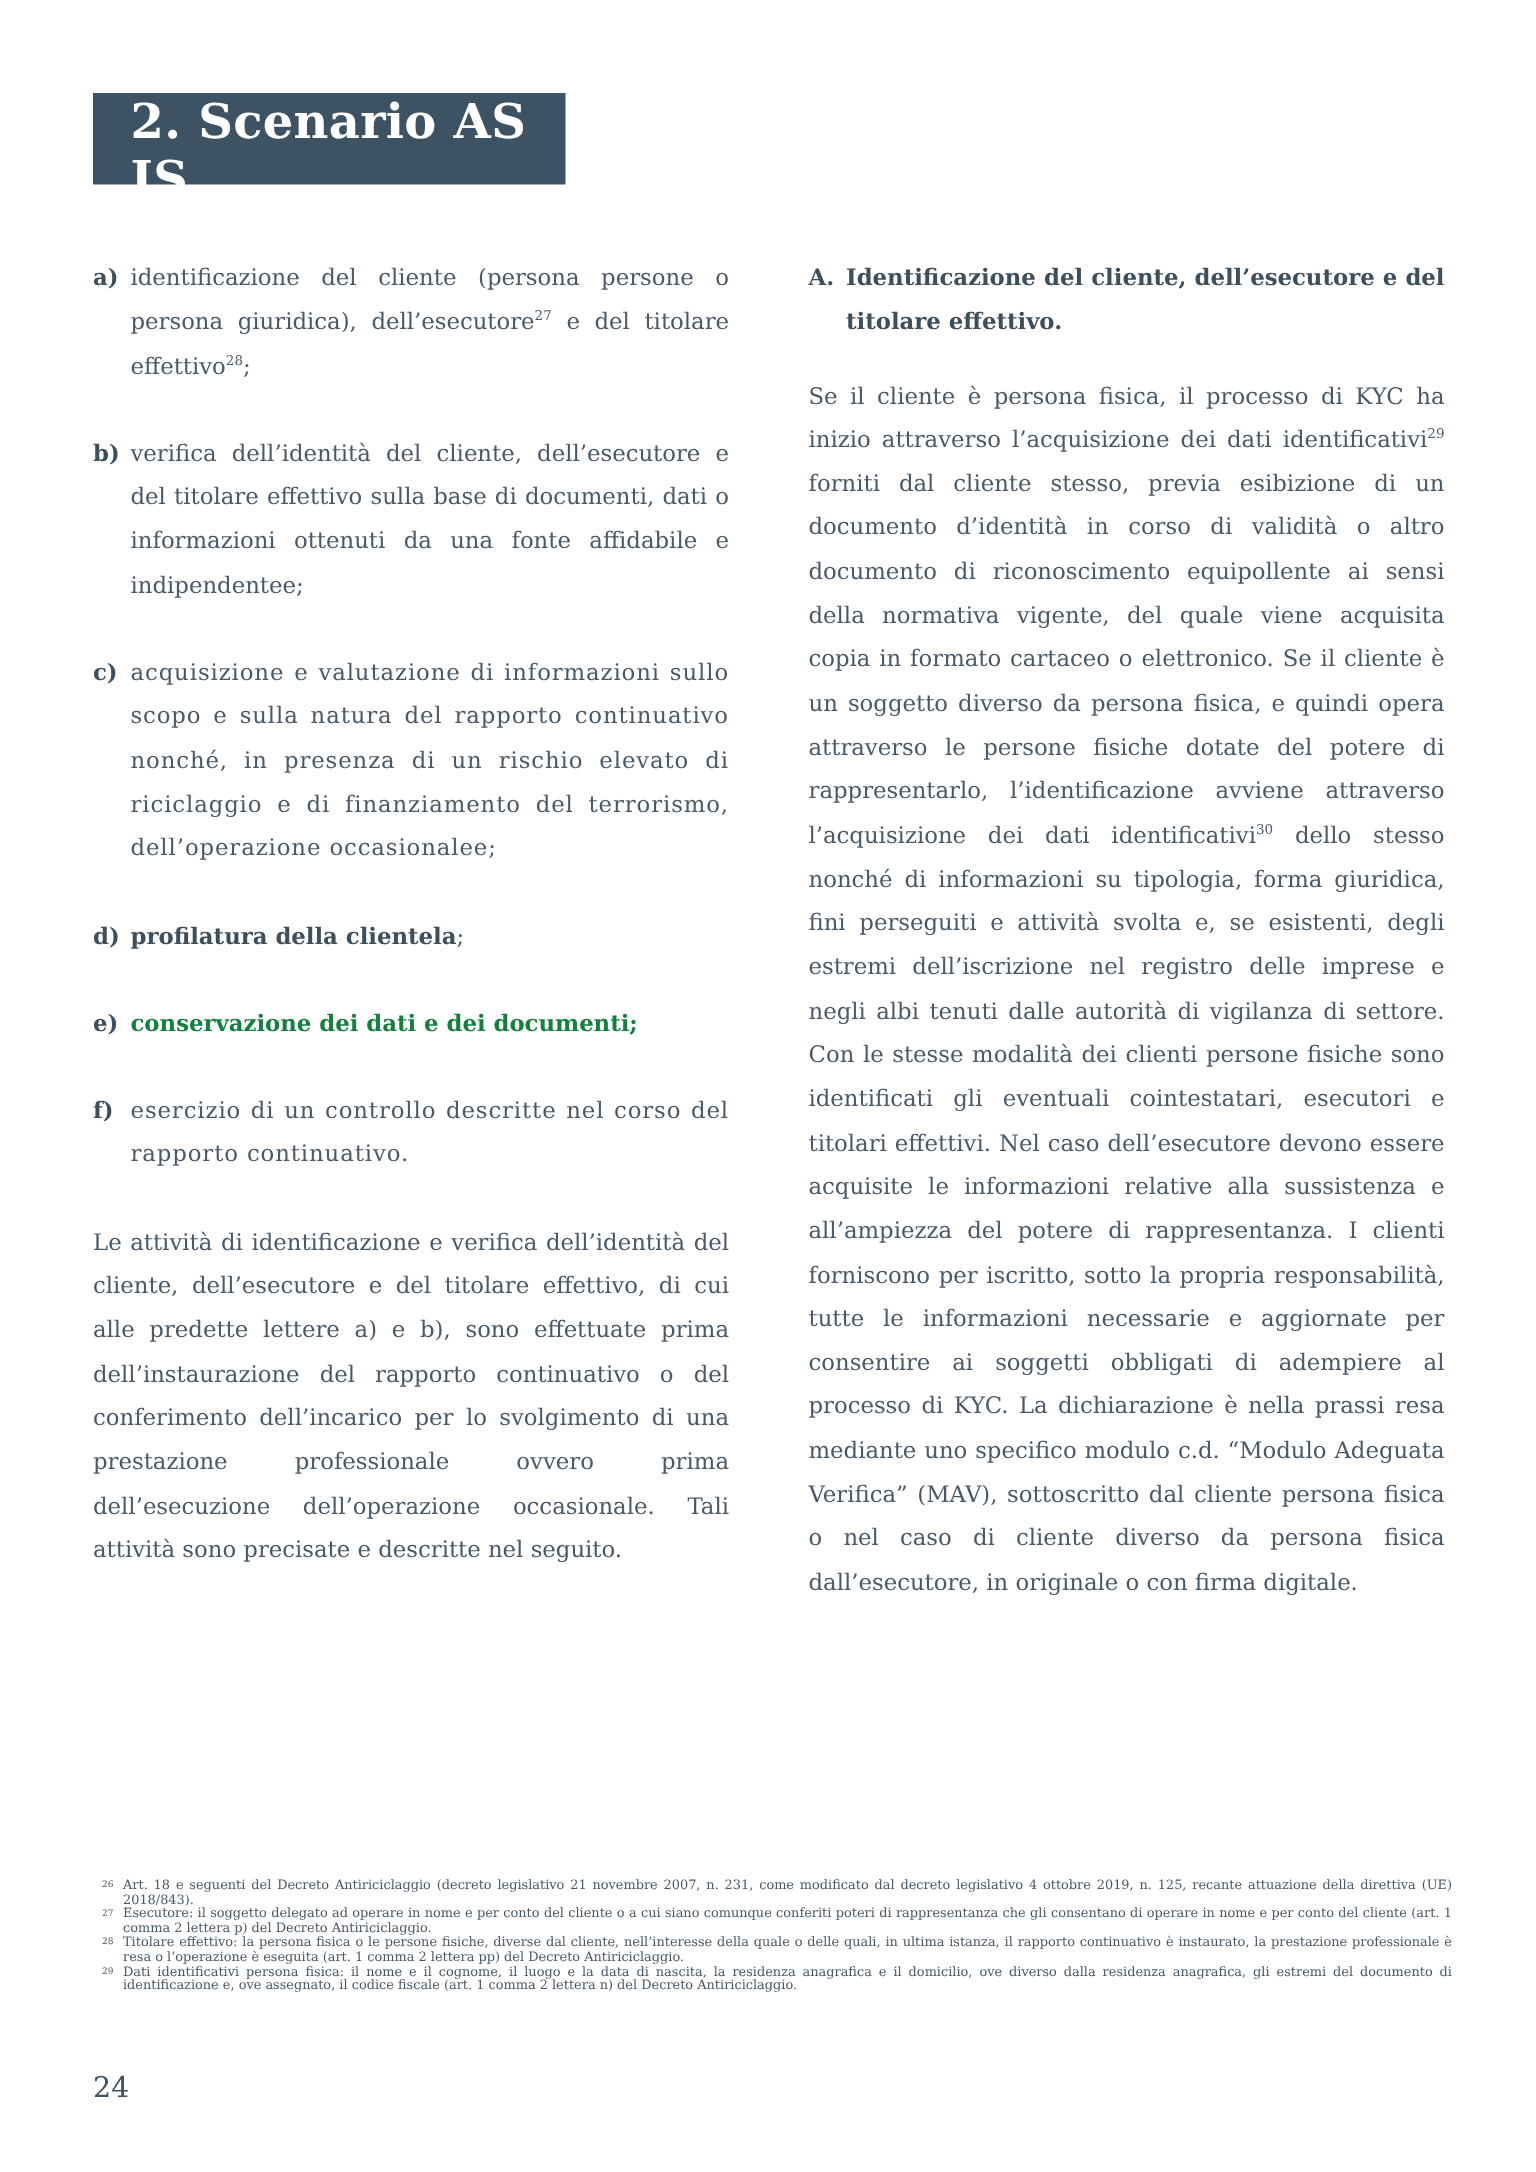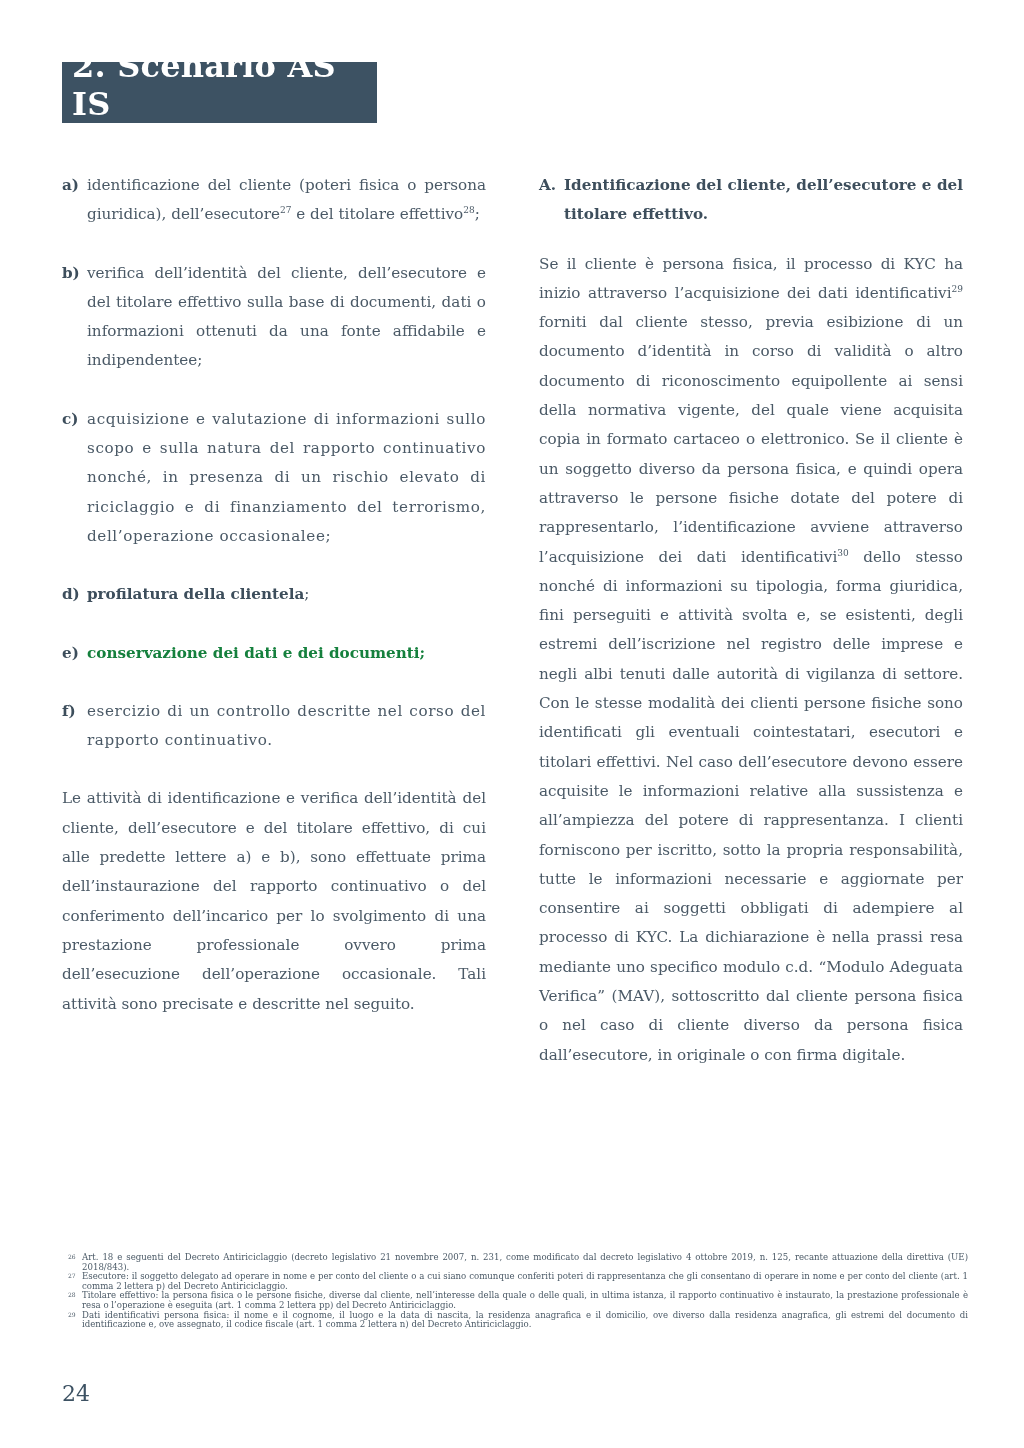--- a/index.html
+++ b/index.html
@@ -4,22 +4,22 @@
   <style>
     html, body { margin: 0; padding: 0; background: #ffffff; }
     body {
       width: 1024px; height: 1448px; position: relative; overflow: hidden;
       font-family: "DejaVu Serif", "Liberation Serif", serif;
       color: #4a5966;
     }
     .title-box {
       position: absolute; left: 62px; top: 62px; width: 315px; height: 61px;
       background: #3d5263;
-      box-sizing: border-box; padding-left: 10px;
-      display: flex; align-items: flex-end;
+      box-sizing: border-box; padding-left: 25px;
+      display: flex; align-items: flex-start;
     }
     .title-box span {
       color: #ffffff; font-family: "DejaVu Serif", "Liberation Serif", serif;
       font-weight: bold; font-size: 32px; letter-spacing: 0.2px;
     }
     .col { position: absolute; font-size: 15.2px; line-height: 29.3px; }
     .col-left { left: 62px; top: 171px; width: 424px; }
     .col-right { left: 539px; top: 171px; width: 424px; }
     .just { text-align: justify; }
     p { margin: 0; }
@@ -36,35 +36,35 @@
     .section-head .txt { flex: 1; text-align: justify; }
     .footnotes {
       position: absolute; left: 68px; top: 1253px; width: 900px;
       font-size: 8.6px; line-height: 9.6px; color: #4a5966;
     }
     .fn { display: flex; text-align: justify; }
     .fn .num { width: 14px; flex: none; font-size: 6px; vertical-align: top; line-height: 8px; }
     .fn .txt { flex: 1; }
     .page-number {
       position: absolute; left: 62px; top: 1381px;
-      font-size: 22px; color: #3d5263;
+      font-size: 19px; color: #3d5263;
     }
   </style>
 </head>
 <body>
 
 <div class="title-box">
   <span>2. Scenario AS IS</span>
 </div>
 
 <div class="col col-left">
 
   <div class="item">
     <span class="lbl">a)</span>
-    <span class="txt"><span>identificazione del cliente (poteri fisica o persona giuridica), dell’esecutore</span><sup>27</sup><span> e del titolare effettivo</span><sup>28</sup><span>;</span></span>
+    <span class="txt"><span>identificazione del cliente (persona persone o persona giuridica), dell’esecutore</span><sup>27</sup><span> e del titolare effettivo</span><sup>28</sup><span>;</span></span>
   </div>
 
   <div class="item">
     <span class="lbl">b)</span>
     <span class="txt">verifica dell’identità del cliente, dell’esecutore e del titolare effettivo sulla base di documenti, dati o informazioni ottenuti da una fonte affidabile e indipendentee;</span>
   </div>
 
   <div class="item c">
     <span class="lbl">c)</span>
     <span class="txt">acquisizione e valutazione di informazioni sullo scopo e sulla natura del rapporto continuativo nonché, in presenza di un rischio elevato di riciclaggio e di finanziamento del terrorismo, dell’operazione occasionalee;</span>

